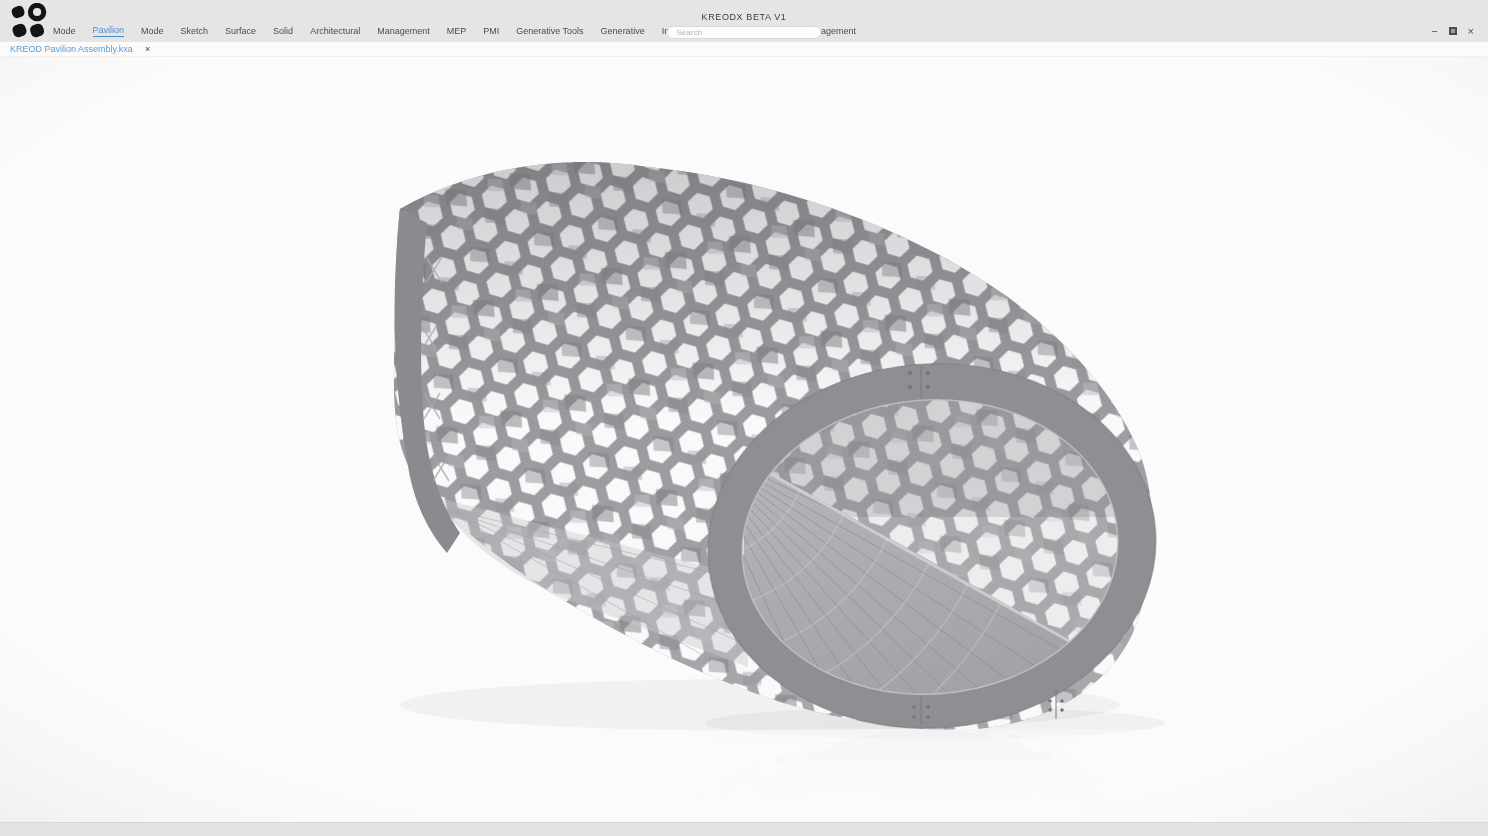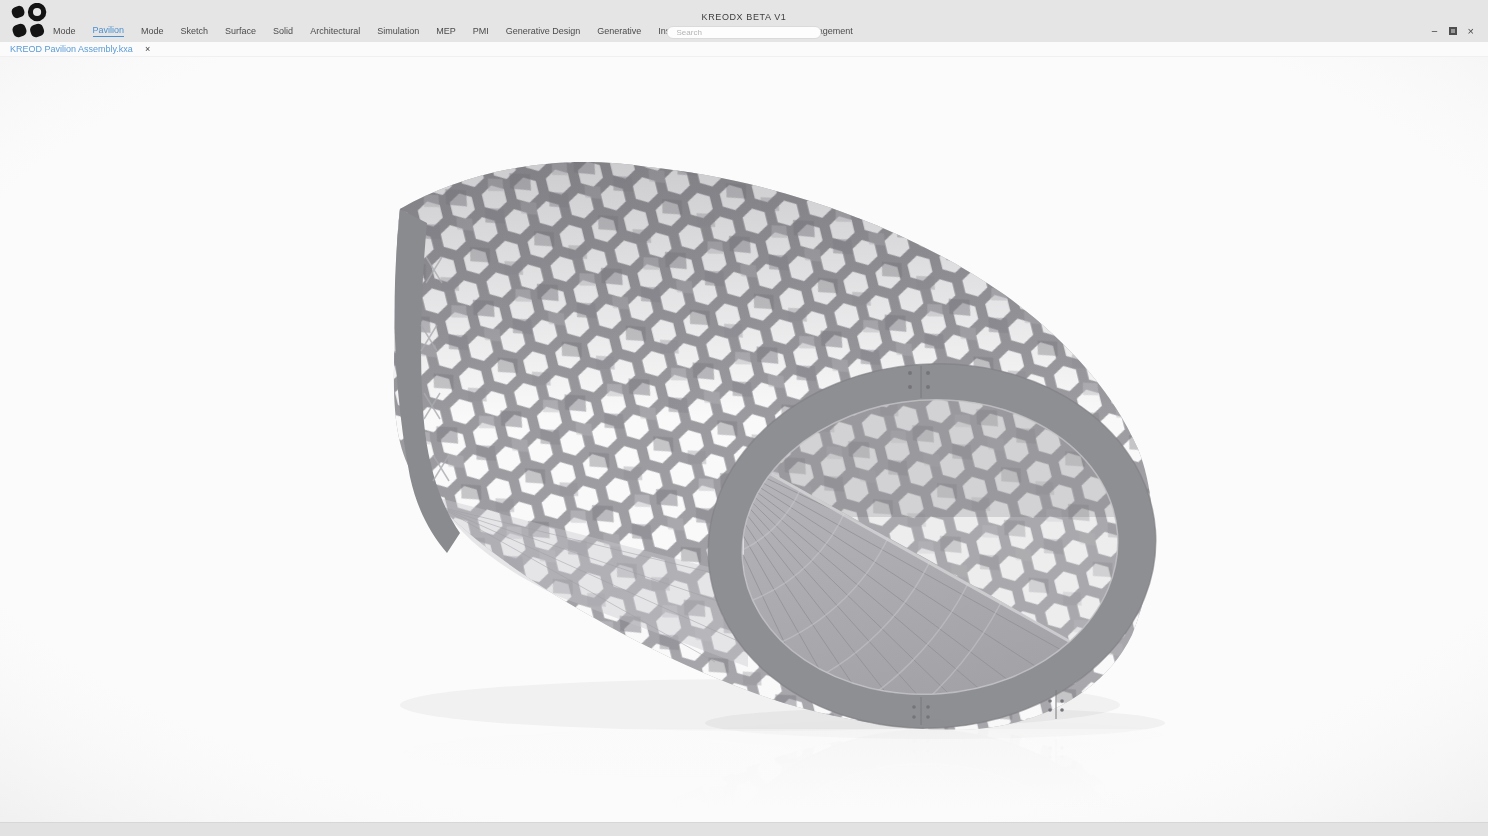--- a/index.html
+++ b/index.html
@@ -61,24 +61,24 @@
     </div>
 
     <nav class="menubar">
       <span class="menu-item">Mode</span>
       <span class="menu-item active">Pavilion</span>
       <span class="menu-item">Mode</span>
       <span class="menu-item">Sketch</span>
       <span class="menu-item">Surface</span>
       <span class="menu-item">Solid</span>
       <span class="menu-item">Architectural</span>
-      <span class="menu-item">Simulation</span>
+      <span class="menu-item">Management</span>
       <span class="menu-item">MEP</span>
       <span class="menu-item">PMI</span>
-      <span class="menu-item">Generative Design</span>
+      <span class="menu-item">Generative Tools</span>
       <span class="menu-item">Generative</span>
       <span class="menu-item">Inspect</span>
       <span class="menu-item">Tools</span>
       <span class="menu-item">View</span>
       <span class="menu-item">Data Management</span>
     </nav>
 
     <div class="search">
       <input type="text" placeholder="Search" style="">
     </div>

